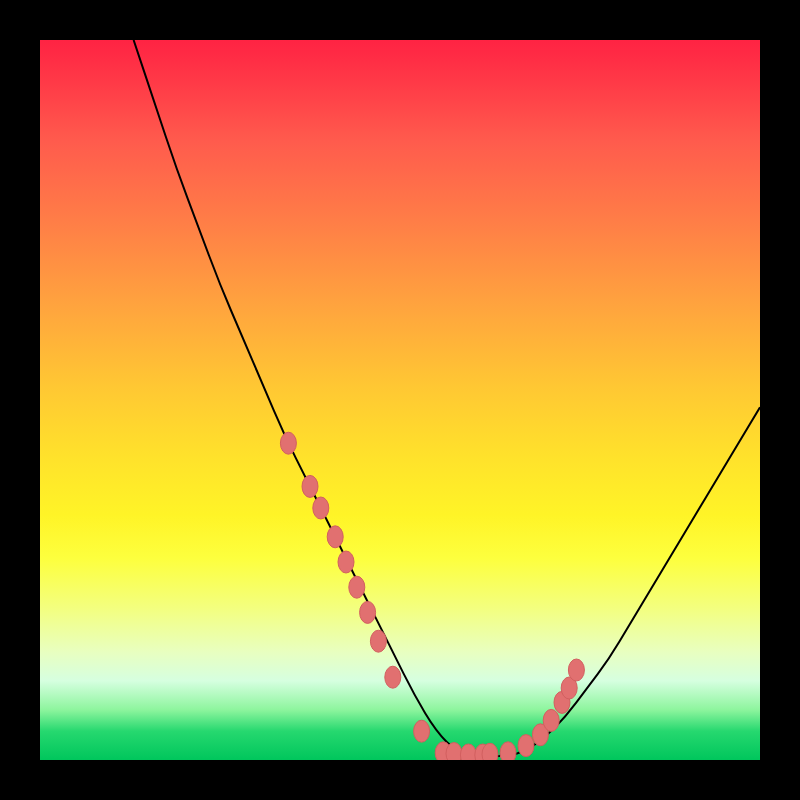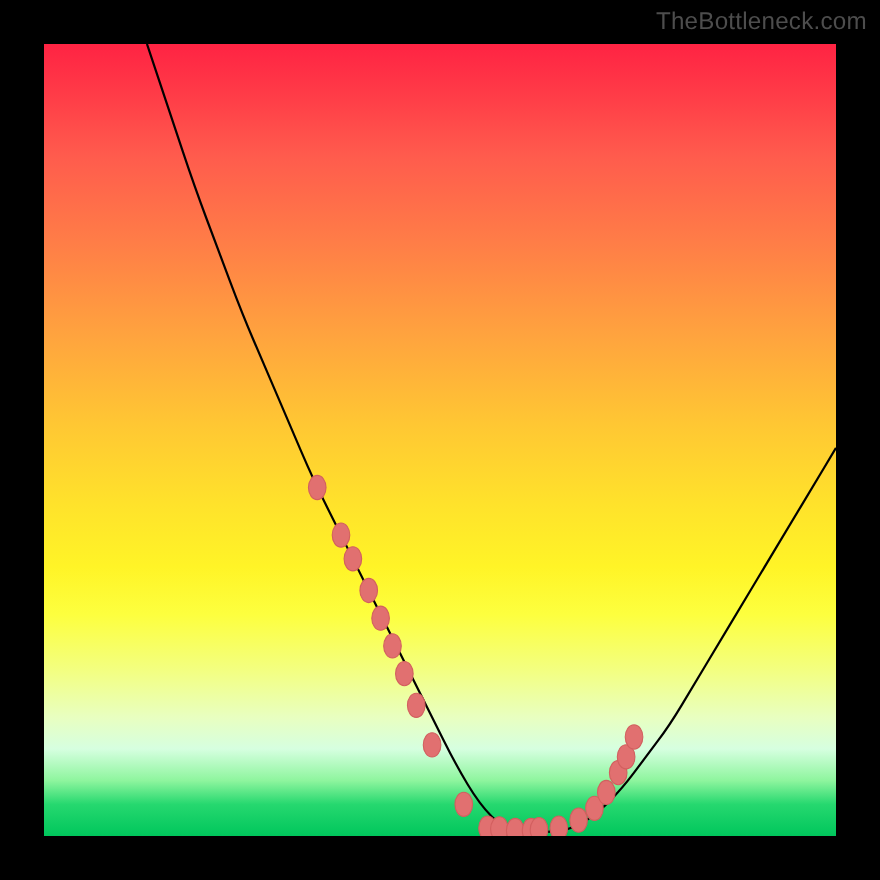--- a/index.html
+++ b/index.html
@@ -95,14 +95,13 @@
           <ellipse cx="468" cy="712.8" rx="8" ry="11" fill="#e17070" stroke="#d25f5f" stroke-width="1"></ellipse>
           <ellipse cx="486.00000000000006" cy="705.6" rx="8" ry="11" fill="#e17070" stroke="#d25f5f" stroke-width="1"></ellipse>
           <ellipse cx="500.4" cy="694.8" rx="8" ry="11" fill="#e17070" stroke="#d25f5f" stroke-width="1"></ellipse>
           <ellipse cx="511.2" cy="680.4" rx="8" ry="11" fill="#e17070" stroke="#d25f5f" stroke-width="1"></ellipse>
           <ellipse cx="522" cy="662.4" rx="8" ry="11" fill="#e17070" stroke="#d25f5f" stroke-width="1"></ellipse>
           <ellipse cx="529.2" cy="648" rx="8" ry="11" fill="#e17070" stroke="#d25f5f" stroke-width="1"></ellipse>
           <ellipse cx="536.4" cy="630" rx="8" ry="11" fill="#e17070" stroke="#d25f5f" stroke-width="1"></ellipse>
         </g>
     </svg>
   </div>
-  <div class="watermark">TheBottleneck.com</div>
 </div>
 
 </body></html>

